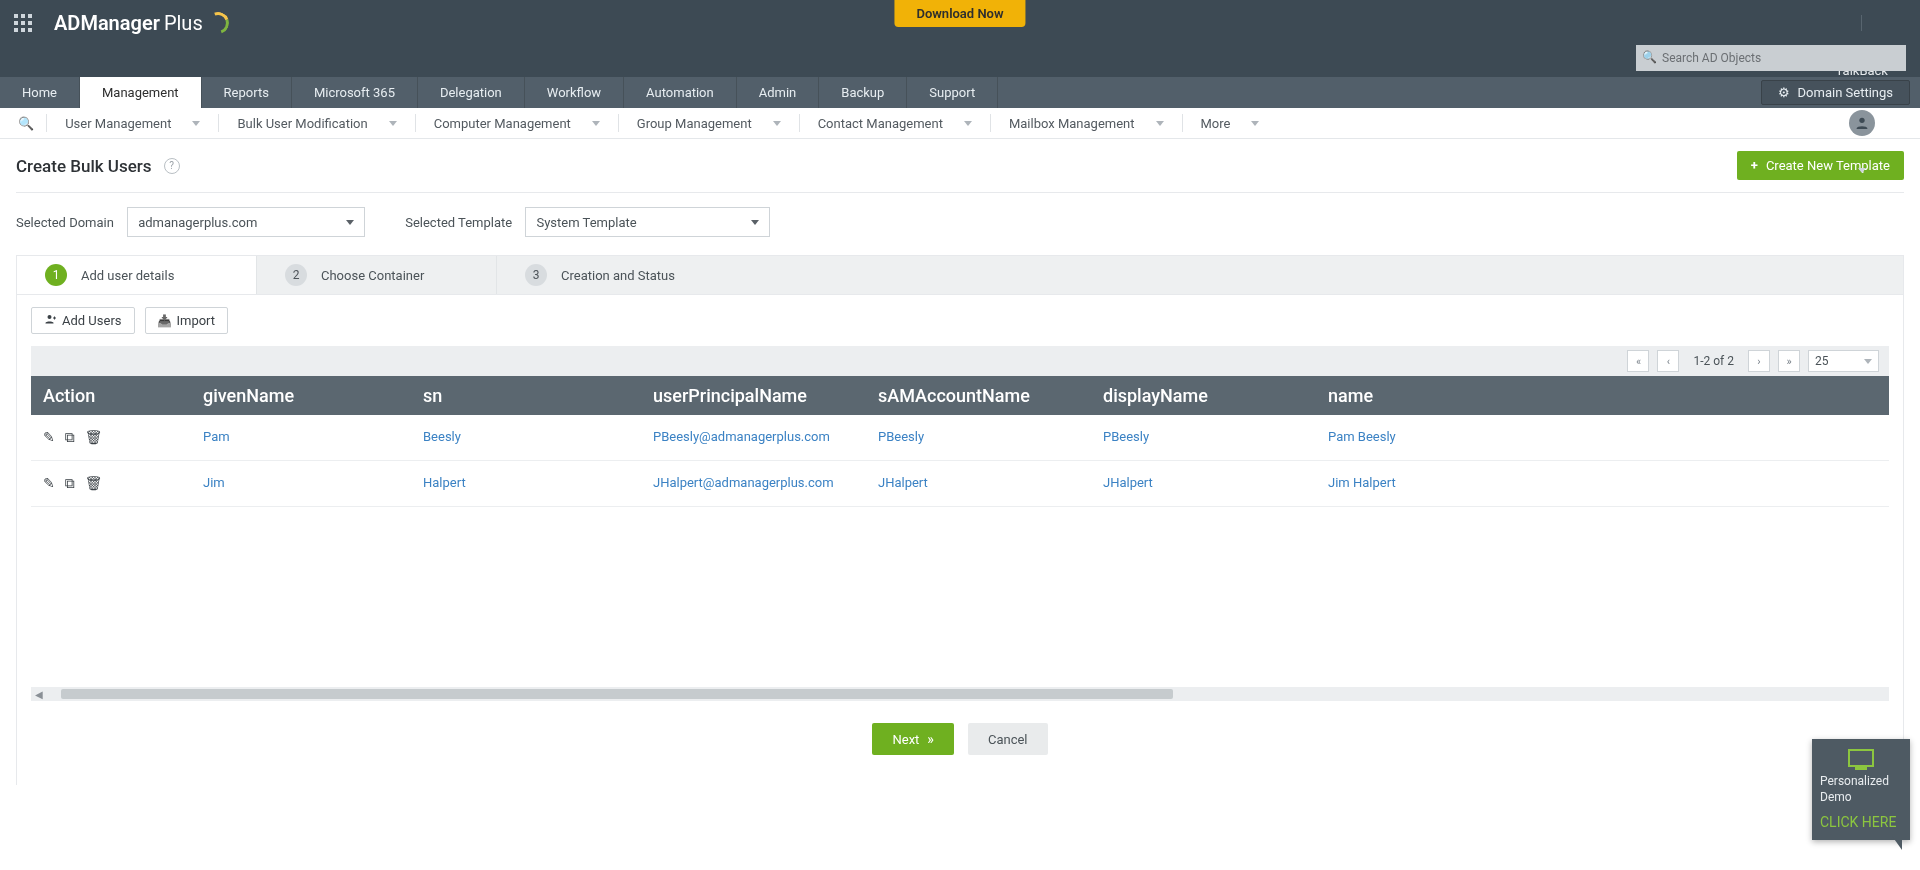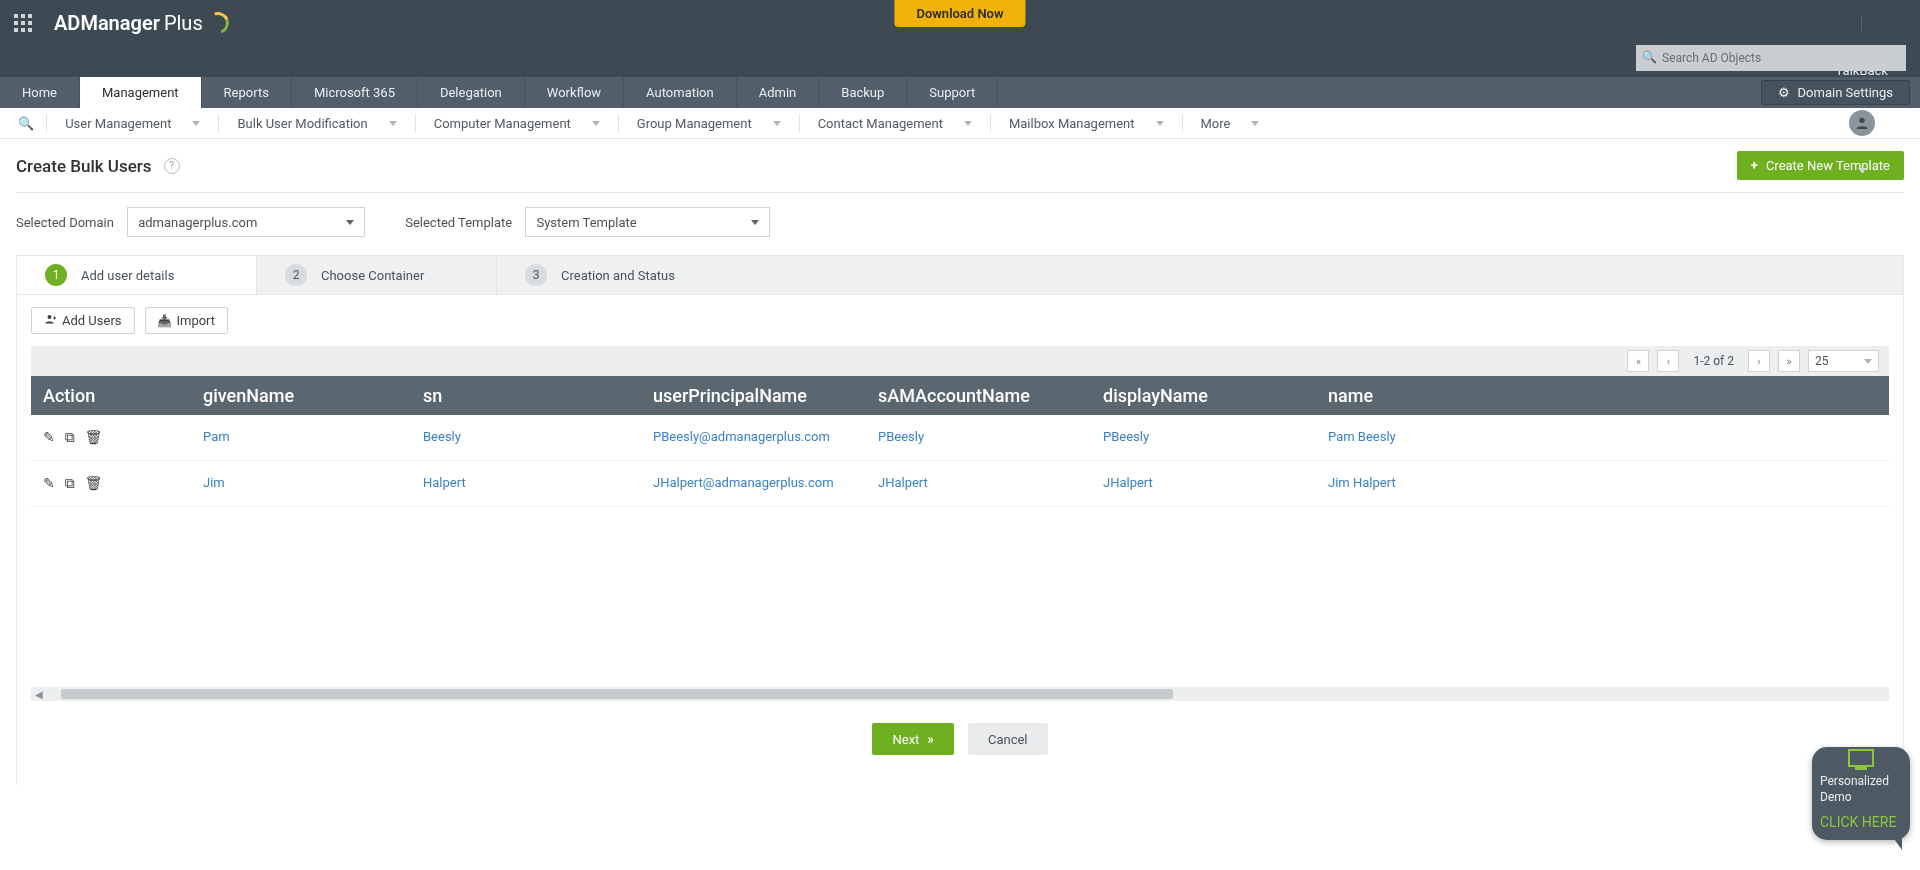--- a/index.html
+++ b/index.html
@@ -87,21 +87,21 @@
   .hscroll .thumb{ height:10px; background:#c6cbce; width:60%; border-radius:2px; margin-left:16px;}
   .hscroll .arrow{ color:#8a9096; font-size:10px; padding:0 2px;}
 
   
   .footer-row{ display:flex; justify-content:center; gap:14px; padding:22px 0 30px;}
   .btn-next{ background:#6fb020;color:#fff;border:none;padding:8px 20px;font-size:13px;display:flex;align-items:center;gap:8px;cursor:pointer;border-radius:2px;}
   .btn-cancel{ background:#e9ebec;color:#4b5358;border:none;padding:8px 20px;font-size:13px;cursor:pointer;border-radius:2px;}
   .dbl-chevron::after{content:"»"; font-size:14px;}
 
   
-  .demo-widget{ position:fixed; right:10px; bottom:30px; width:98px; background:#4e5a63; color:#e8ecef; padding:2px 8px 8px; font-size:12px; line-height:1.35; box-shadow:0 2px 6px rgba(0,0,0,.3);border-radius:15px;}
+  .demo-widget{ position:fixed; right:10px; bottom:30px; width:98px; background:#4e5a63; color:#e8ecef; padding:10px 8px 8px; font-size:12px; line-height:1.35; box-shadow:0 2px 6px rgba(0,0,0,.3);}
   .demo-widget .monitor{ width:26px;height:18px;border:2px solid #8cc63f;margin:0 auto 6px;position:relative;}
   .demo-widget .monitor::after{content:"";position:absolute;bottom:-5px;left:50%;transform:translateX(-50%);width:12px;height:3px;background:#8cc63f;}
   .demo-widget .click{ color:#8cc63f; font-size:14px; margin-top:8px; cursor:pointer; display:block;}
   .demo-tail{ position:fixed; right:18px; bottom:20px; width:0;height:0;border-left:10px solid transparent;border-right:0 solid transparent;border-top:14px solid #4e5a63;}
 </style>
 </head>
 <body>
 
 <div class="topbar">
   <div class="apps-icon">

